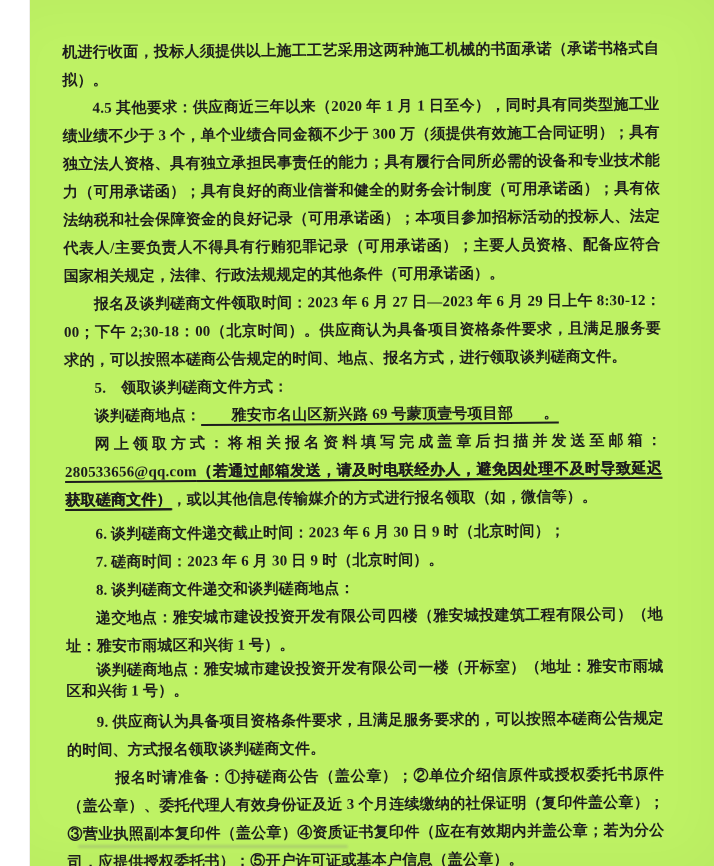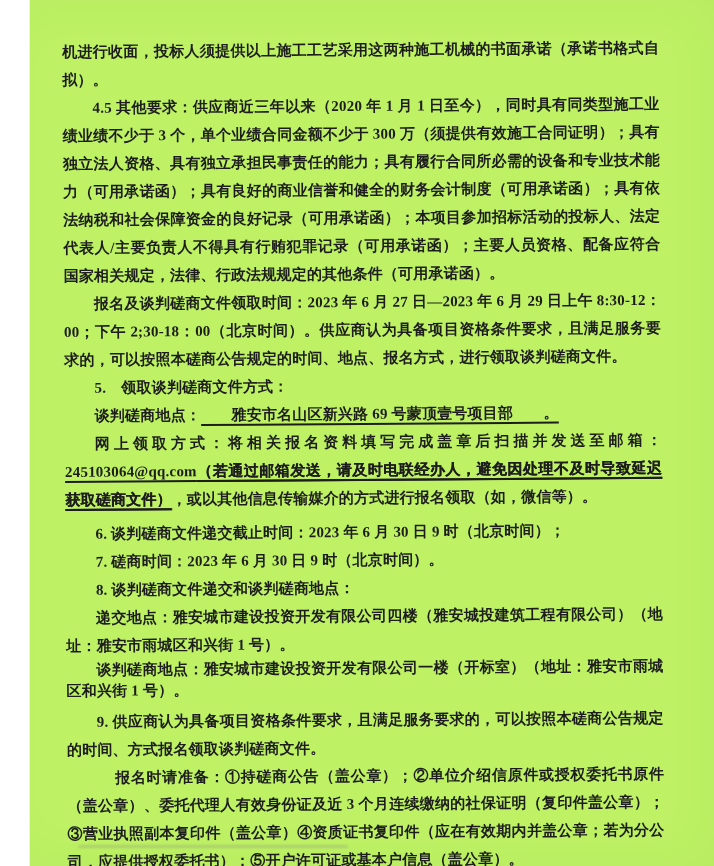--- a/index.html
+++ b/index.html
@@ -46,21 +46,21 @@
 <body>
 
 <div class="page">
   <div class="left-strip"></div>
   <div class="content">
       <p class="para flush"><span>机进行收面，投标人须提供以上施工工艺采用这两种施工机械的书面承诺（承诺书格式自拟）。</span></p>
       <p class="para ind"><span>4.5 其他要求：供应商近三年以来（2020 年 1 月 1 日至今），同时具有同类型施工业绩业绩不少于 3 个，单个业绩合同金额不少于 300 万（须提供有效施工合同证明）；具有独立法人资格、具有独立承担民事责任的能力；具有履行合同所必需的设备和专业技术能力（可用承诺函）；具有良好的商业信誉和健全的财务会计制度（可用承诺函）；具有依法纳税和社会保障资金的良好记录（可用承诺函）；本项目参加招标活动的投标人、法定代表人/主要负责人不得具有行贿犯罪记录（可用承诺函）；主要人员资格、配备应符合国家相关规定，法律、行政法规规定的其他条件（可用承诺函）。</span></p>
       <p class="para ind"><span>报名及谈判磋商文件领取时间：2023 年 6 月 27 日—2023 年 6 月 29 日上午 8:30-12：00；下午 2;30-18：00（北京时间）。供应商认为具备项目资格条件要求，且满足服务要求的，可以按照本磋商公告规定的时间、地点、报名方式，进行领取谈判磋商文件。</span></p>
       <p class="para ind"><span>5.　领取谈判磋商文件方式：</span></p>
       <p class="para ind"><span>谈判磋商地点：</span><span class="u">　　雅安市名山区新兴路 69 号蒙顶壹号项目部　　。</span></p>
-      <p class="para ind"><span>网上领取方式：将相关报名资料填写完成盖章后扫描并发送至邮箱：</span><span class="u"> 245103064@qq.com</span><span class="u b">（若通过邮箱发送，请及时电联经办人，避免因处理不及时导致延迟获取磋商文件）</span><span>，或以其他信息传输媒介的方式进行报名领取（如，微信等）。</span></p>
+      <p class="para ind"><span>网上领取方式：将相关报名资料填写完成盖章后扫描并发送至邮箱：</span><span class="u"> 280533656@qq.com</span><span class="u b">（若通过邮箱发送，请及时电联经办人，避免因处理不及时导致延迟获取磋商文件）</span><span>，或以其他信息传输媒介的方式进行报名领取（如，微信等）。</span></p>
       <p class="para ind gap"><span>6. 谈判磋商文件递交截止时间：2023 年 6 月 30 日 9 时（北京时间）；</span></p>
       <p class="para ind"><span>7. 磋商时间：2023 年 6 月 30 日 9 时（北京时间）。</span></p>
       <p class="para ind"><span>8. 谈判磋商文件递交和谈判磋商地点：</span></p>
       <p class="para ind"><span>递交地点：雅安城市建设投资开发有限公司四楼（雅安城投建筑工程有限公司）（地址：雅安市雨城区和兴街 1 号）。</span></p>
       <p class="para ind tight"><span>谈判磋商地点：雅安城市建设投资开发有限公司一楼（开标室）（地址：雅安市雨城区和兴街 1 号）。</span></p>
       <p class="para ind gap"><span>9. 供应商认为具备项目资格条件要求，且满足服务要求的，可以按照本磋商公告规定的时间、方式报名领取谈判磋商文件。</span></p>
       <p class="para ind3"><span>报名时请准备：①持磋商公告（盖公章）；②单位介绍信原件或授权委托书原件（盖公章）、委托代理人有效身份证及近 3 个月连续缴纳的社保证明（复印件盖公章）；③营业执照副本复印件（盖公章）④资质证书复印件（应在有效期内并盖公章；若为分公司，应提供授权委托书）；⑤开户许可证或基本户信息（盖公章）。</span></p>
     </div>
   <div class="smudge"></div>
 </div>

